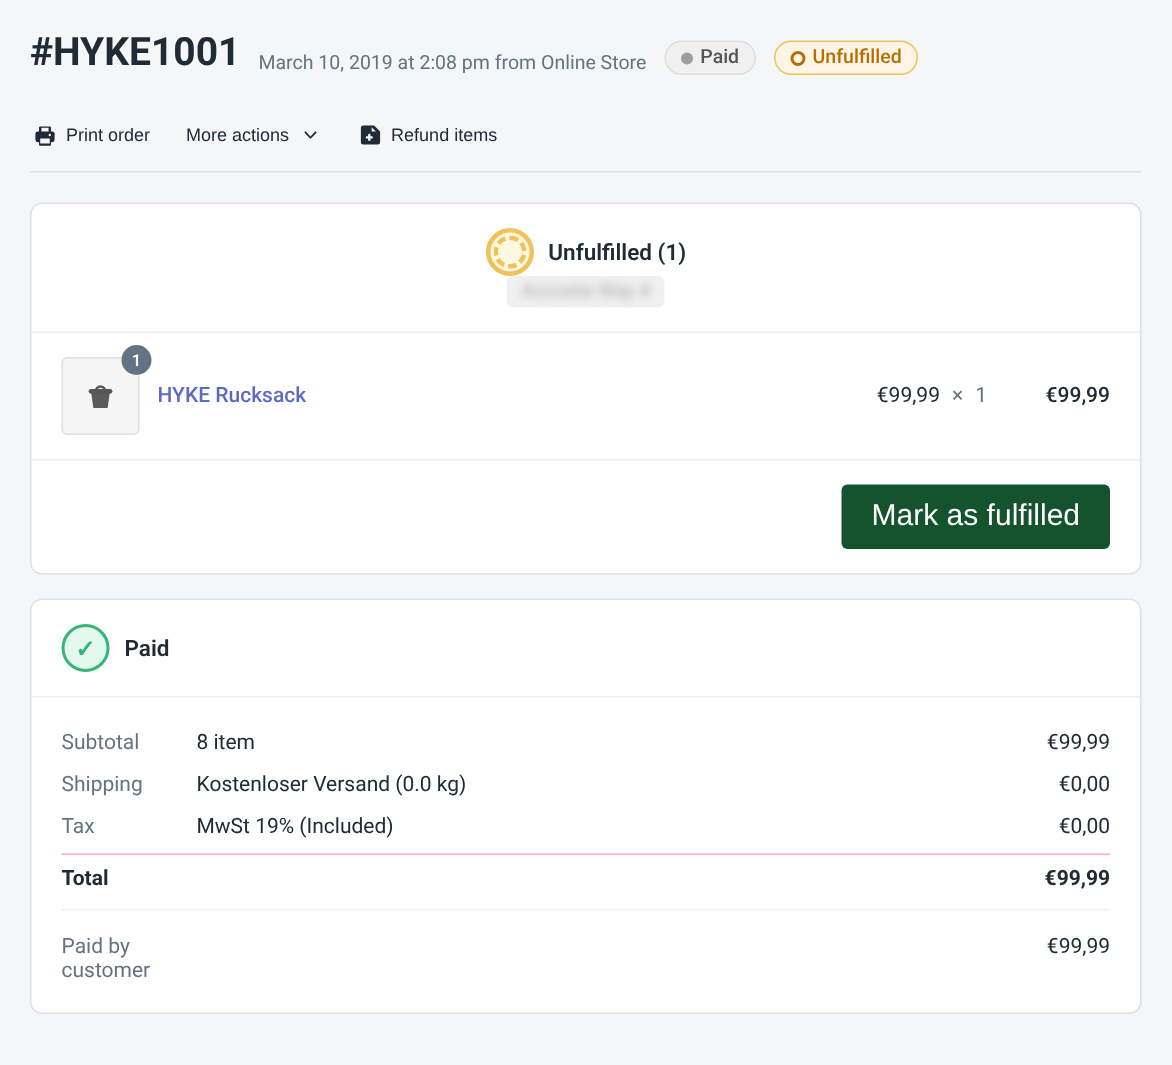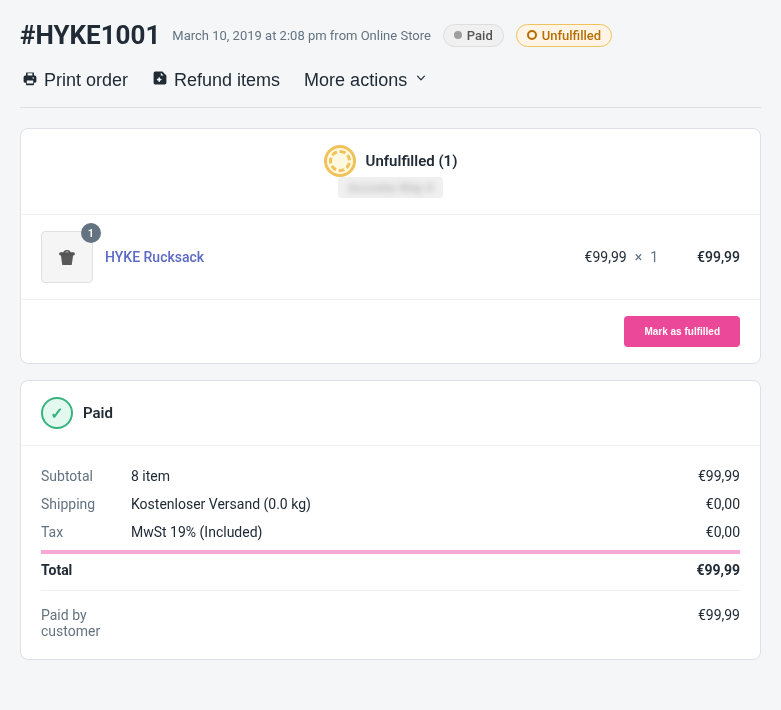--- a/index.html
+++ b/index.html
@@ -8,23 +8,23 @@
       background: #f4f6f8;
       color: #212b36;
       font-size: 14px;
       padding: 20px;
       width: 781px;
     }
 
     
     .page-header {
       display: flex;
-      align-items: center;
+      align-items: flex-end;
       gap: 12px;
-      margin-bottom: 16px;
+      margin-bottom: 28px;
       flex-wrap: wrap;
     }
     .order-title {
       font-size: 26px;
       font-weight: 700;
       color: #212b36;
     }
     .order-meta {
       font-size: 13px;
       color: #637381;
@@ -65,27 +65,27 @@
     .toolbar {
       display: flex;
       align-items: center;
       gap: 20px;
       margin-bottom: 20px;
       padding-bottom: 12px;
       border-bottom: 1px solid #e0e0e0;
     }
     .toolbar-btn {
       display: inline-flex;
-      align-items: flex-start;
+      align-items: center;
       gap: 6px;
       background: none;
       border: none;
       cursor: pointer;
       color: #212b36;
-      font-size: 18px;
+      font-size: 12px;
       padding: 4px 2px;
     }
     .toolbar-btn svg { width: 16px; height: 16px; }
 
     
     .card {
       background: #fff;
       border: 1px solid #dde0e4;
       border-radius: 8px;
       margin-bottom: 16px;
@@ -197,27 +197,27 @@
     }
 
     
     .card-footer {
       padding: 16px 20px;
       display: flex;
       justify-content: flex-end;
       border-top: 1px solid #f0f0f0;
     }
     .btn-primary {
-      background: #ec4899;
+      background: #14532d;
       color: #fff;
       border: none;
       border-radius: 4px;
       padding: 10px 20px;
-      font-size: 10px;
-      font-weight: 700;
+      font-size: 20px;
+      font-weight: 400;
       cursor: pointer;
     }
 
     
     .paid-header {
       display: flex;
       align-items: center;
       gap: 10px;
       padding: 16px 20px;
       border-bottom: 1px solid #f0f0f0;
@@ -260,21 +260,21 @@
     }
     .payment-amount {
       min-width: 80px;
       text-align: right;
       color: #212b36;
     }
     .payment-total-row {
       display: flex;
       align-items: center;
       padding: 8px 0;
-      border-top: 4px solid #f9a8d4;
+      border-top: 1px solid #f9a8d4;
       margin-top: 4px;
     }
     .payment-total-label {
       width: 90px;
       font-weight: 700;
       flex-shrink: 0;
     }
     .payment-total-value {
       flex: 1;
     }
@@ -327,30 +327,30 @@
 </div>
 
 <div class="toolbar">
   <button class="toolbar-btn">
     <svg viewBox="0 0 20 20" fill="currentColor">
       <path d="M5 4v3H4a2 2 0 00-2 2v5a2 2 0 002 2h1v2a1 1 0 001 1h8a1 1 0 001-1v-2h1a2 2 0 002-2V9a2 2 0 00-2-2h-1V4a1 1 0 00-1-1H6a1 1 0 00-1 1zm2 0h6v3H7V4zm-1 9h8v4H6v-4zm8-4a1 1 0 110 2 1 1 0 010-2z"></path>
     </svg>
     <span>Print order</span>
   </button>
   <button class="toolbar-btn">
+    <span>More actions</span>
+    <svg viewBox="0 0 20 20" fill="currentColor">
+      <path fill-rule="evenodd" d="M5.23 7.21a.75.75 0 011.06.02L10 11.17l3.71-3.94a.75.75 0 111.08 1.04l-4.25 4.5a.75.75 0 01-1.08 0l-4.25-4.5a.75.75 0 01.02-1.06z" clip-rule="evenodd"></path>
+    </svg>
+  </button>
+  <button class="toolbar-btn">
     <svg viewBox="0 0 20 20" fill="currentColor">
       <path fill-rule="evenodd" d="M4 2a2 2 0 00-2 2v12a2 2 0 002 2h12a2 2 0 002-2V7l-5-5H4zm7 1.5V7h3.5L11 3.5zM9 9a1 1 0 00-1 1v1H7a1 1 0 000 2h1v1a1 1 0 002 0v-1h1a1 1 0 000-2h-1v-1a1 1 0 00-1-1z" clip-rule="evenodd"></path>
     </svg>
     <span>Refund items</span>
-  </button>
-  <button class="toolbar-btn">
-    <span>More actions</span>
-    <svg viewBox="0 0 20 20" fill="currentColor">
-      <path fill-rule="evenodd" d="M5.23 7.21a.75.75 0 011.06.02L10 11.17l3.71-3.94a.75.75 0 111.08 1.04l-4.25 4.5a.75.75 0 01-1.08 0l-4.25-4.5a.75.75 0 01.02-1.06z" clip-rule="evenodd"></path>
-    </svg>
   </button>
 </div>
 
 <div class="card">
   <div class="card-header">
     <div class="card-header-left">
       <div class="unfulfilled-icon"></div>
       <span class="card-header-title">Unfulfilled (1)</span>
     </div>
     <div class="card-header-right">

